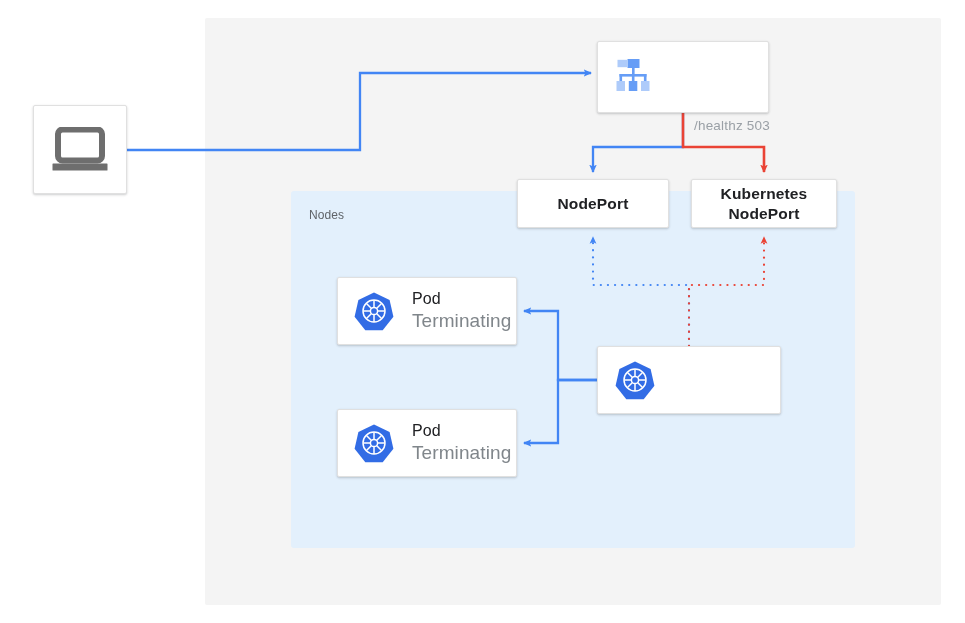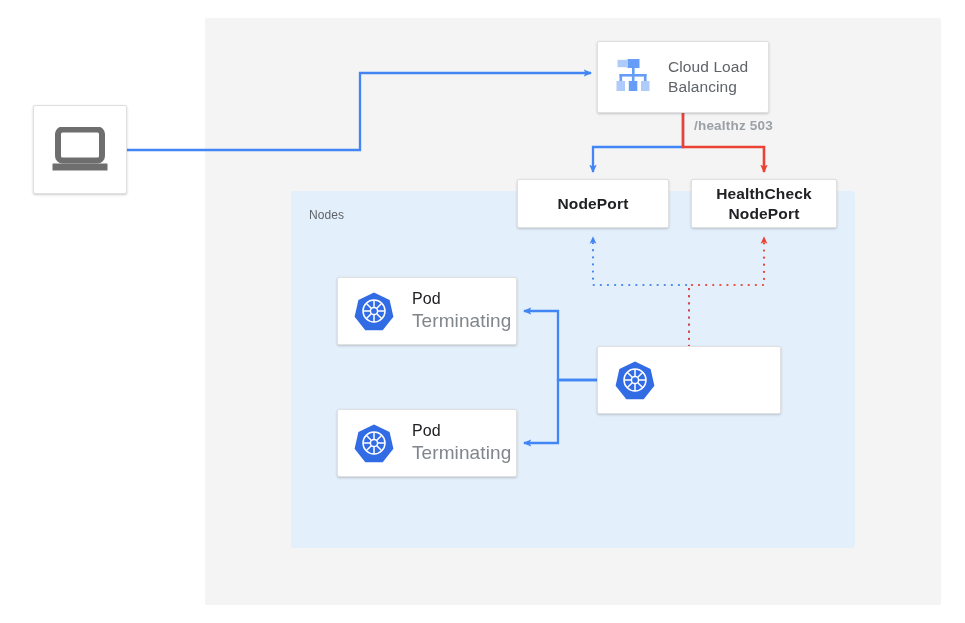--- a/index.html
+++ b/index.html
@@ -143,21 +143,21 @@
     font-size: 19px;
     color: #80868b;
     line-height: 1.3;
     letter-spacing: 0.1px;
   }
   .healthz-label {
     position: absolute;
     left: 694px;
     top: 118px;
     font-size: 13.5px;
-    font-weight: bold;
+    font-weight: normal;
     color: #9aa0a6;
     letter-spacing: 0.2px;
   }
   svg.edges {
     position: absolute;
     left: 0;
     top: 0;
     width: 965px;
     height: 623px;
     pointer-events: none;
@@ -216,34 +216,30 @@
       <rect x="6.5" y="4.8" width="10" height="7.4" fill="#aecbfa"></rect>
       <rect x="21" y="12" width="2.6" height="7.5" fill="#669df6"></rect>
       <rect x="8.5" y="19" width="27" height="2.6" fill="#669df6"></rect>
       <rect x="8.5" y="19" width="2.6" height="7" fill="#669df6"></rect>
       <rect x="20.9" y="19" width="2.6" height="7" fill="#669df6"></rect>
       <rect x="32.9" y="19" width="2.6" height="7" fill="#669df6"></rect>
       <rect x="5.5" y="26" width="8.5" height="10" fill="#aecbfa"></rect>
       <rect x="17.8" y="26" width="8.5" height="10" fill="#669df6"></rect>
       <rect x="30" y="26" width="8.5" height="10" fill="#aecbfa"></rect>
     </svg>
-    <div class="clb-text">
-      <div>Cloud Load</div>
-      <div>Balancing</div>
-    </div>
   </div>
 
   <div class="healthz-label">/healthz 503</div>
 
   <div class="card nodeport-card">
     <span>NodePort</span>
   </div>
 
   <div class="card hc-card">
-    <span>HealthCheck</span>
+    <span>Kubernetes</span>
     <span>NodePort</span>
   </div>
 
   <div class="card pod-card pod-card-1">
     <svg width="40" height="40" viewBox="0 0 40 40">
       <path d="M20 1.4 L35.6 8.9 L39.4 25.7 L28.7 39.2 L11.3 39.2 L0.6 25.7 L4.4 8.9 Z" fill="#326ce5"></path>
       <g fill="none" stroke="#ffffff" stroke-width="1.5">
         <circle cx="20" cy="20" r="11"></circle>
         <circle cx="20" cy="20" r="3.6"></circle>
         <line x1="20" y1="9" x2="20" y2="16.4"></line>

